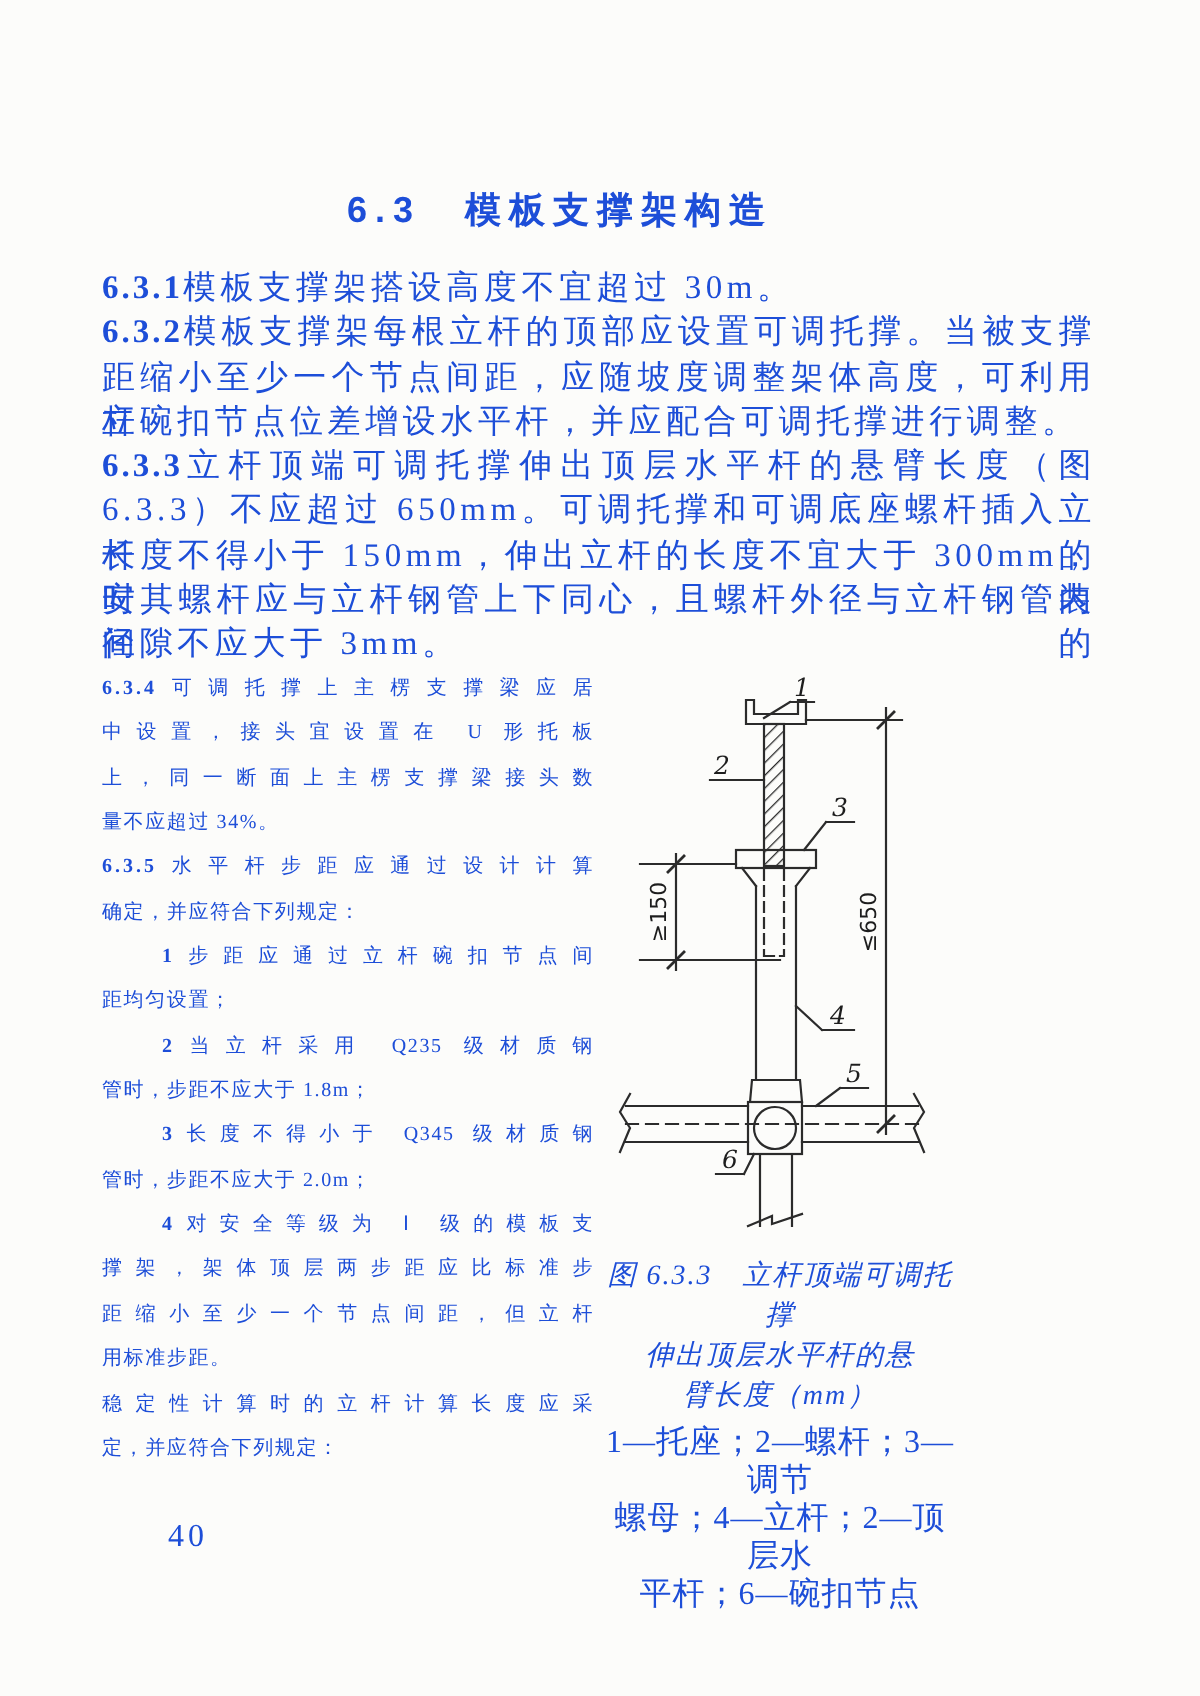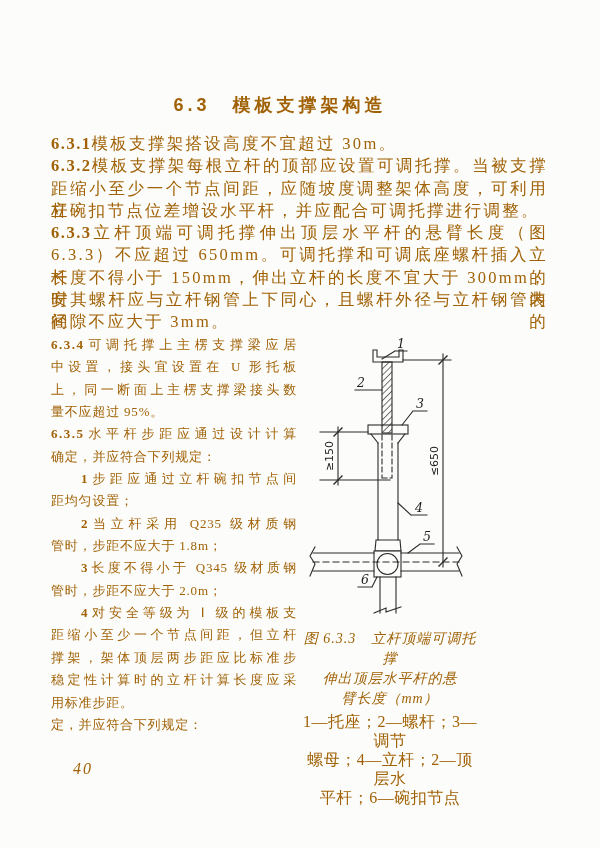--- a/index.html
+++ b/index.html
@@ -1,49 +1,49 @@
 <!DOCTYPE html>
 <html><head>
 <meta charset="utf-8">
 <style>
   html,body { margin:0; padding:0; background:#e9e9e9; }
   .page {
     position:relative; width:600px; height:848px; margin:0 auto;
-    background:#fcfcfa; color:#a16207; overflow:hidden;
+    background:#fcfcfa; color:#1d4ed8; overflow:hidden;
     font-family:"Liberation Serif", serif;
   }
   .title {
     position:absolute; left:50px; top:93px; width:460px; margin:0;
     text-align:center; font-family:"Liberation Sans", sans-serif;
     font-weight:bold; font-size:18px; letter-spacing:4px;
   }
   .full-block {
     position:absolute; left:51px; top:133px; width:497px;
     font-size:16.5px; letter-spacing:2.3px;
   }
   .full-block .line { height:22.3px; line-height:22.3px; }
   .left-block {
     position:absolute; left:51px; top:334px; width:246px;
-    font-size:13px; letter-spacing:0.8px;
+    font-size:10px; letter-spacing:0.8px;
   }
   .left-block .line { height:22.35px; line-height:22.35px; }
   .line { white-space:nowrap; overflow:visible; }
   .j { white-space:normal; text-align:justify; text-align-last:justify; }
   .ind { text-indent:30px; }
   .num { font-weight:bold; letter-spacing:1.5px; }
   .num:empty { display:none; }
   .figure-wrap { position:absolute; left:300px; top:336px; width:180px; }
   .diagram { display:block; width:168px; height:284px; }
   .cap { width:180px; text-align:center; font-size:14px; line-height:20px; letter-spacing:1px;font-style:italic; }
   .cap-first { margin-top:9px; }
   .leg { width:180px; text-align:center; font-size:16px; line-height:19px; letter-spacing:0.5px; }
   .leg-first { margin-top:3px; }
   .pagenum {
-    position:absolute; left:73px; top:760px;
-    font-style:italic; font-size:16px; letter-spacing:2px;text-align:center;
+    position:absolute; left:84px; top:760px;
+    font-size:16px; letter-spacing:2px;text-align:center;
   }
 </style>
 </head>
 <body>
 
 <div class="page">
 
   <h1 class="title">6.3　模板支撑架构造</h1>
 
   <div class="full-block">
@@ -55,34 +55,34 @@
     <div class="line j"><span>6.3.3）不应超过 650mm。可调托撑和可调底座螺杆插入立杆的</span></div>
     <div class="line j"><span>长度不得小于 150mm，伸出立杆的长度不宜大于 300mm，安装</span></div>
     <div class="line j"><span>时其螺杆应与立杆钢管上下同心，且螺杆外径与立杆钢管内径的</span></div>
     <div class="line"><span>间隙不应大于 3mm。</span></div>
   </div>
 
   <div class="left-block">
     <div class="line j"><b class="num">6.3.4</b><span>可调托撑上主楞支撑梁应居</span></div>
     <div class="line j"><span>中设置，接头宜设置在 U 形托板</span></div>
     <div class="line j"><span>上，同一断面上主楞支撑梁接头数</span></div>
-    <div class="line"><span>量不应超过 95%。</span></div>
+    <div class="line"><span>量不应超过 34%。</span></div>
     <div class="line j"><b class="num">6.3.5</b><span>水平杆步距应通过设计计算</span></div>
     <div class="line"><span>确定，并应符合下列规定：</span></div>
     <div class="line j ind"><b class="num">1</b><span>步距应通过立杆碗扣节点间</span></div>
     <div class="line"><span>距均匀设置；</span></div>
     <div class="line j ind"><b class="num">2</b><span>当立杆采用 Q235 级材质钢</span></div>
     <div class="line"><span>管时，步距不应大于 1.8m；</span></div>
     <div class="line j ind"><b class="num">3</b><span>长度不得小于 Q345 级材质钢</span></div>
     <div class="line"><span>管时，步距不应大于 2.0m；</span></div>
     <div class="line j ind"><b class="num">4</b><span>对安全等级为 Ⅰ 级的模板支</span></div>
+    <div class="line j"><span>撑架，架体顶层两步距应比标准步</span></div>
     <div class="line j"><span>距缩小至少一个节点间距，但立杆</span></div>
-    <div class="line j"><span>撑架，架体顶层两步距应比标准步</span></div>
+    <div class="line"><span>用标准步距。</span></div>
     <div class="line j"><span>稳定性计算时的立杆计算长度应采</span></div>
-    <div class="line"><span>用标准步距。</span></div>
     <div class="line"><span>定，并应符合下列规定：</span></div>
   </div>
 
   <div class="figure-wrap">
     <svg class="diagram" viewBox="0 0 168 284">
       <defs>
         <pattern id="hatch" width="4.5" height="4.5" patternUnits="userSpaceOnUse" patternTransform="rotate(45)">
           <line x1="0" y1="0" x2="0" y2="4.5" stroke="#2b2b2b" stroke-width="1.3"></line>
         </pattern>
       </defs>

